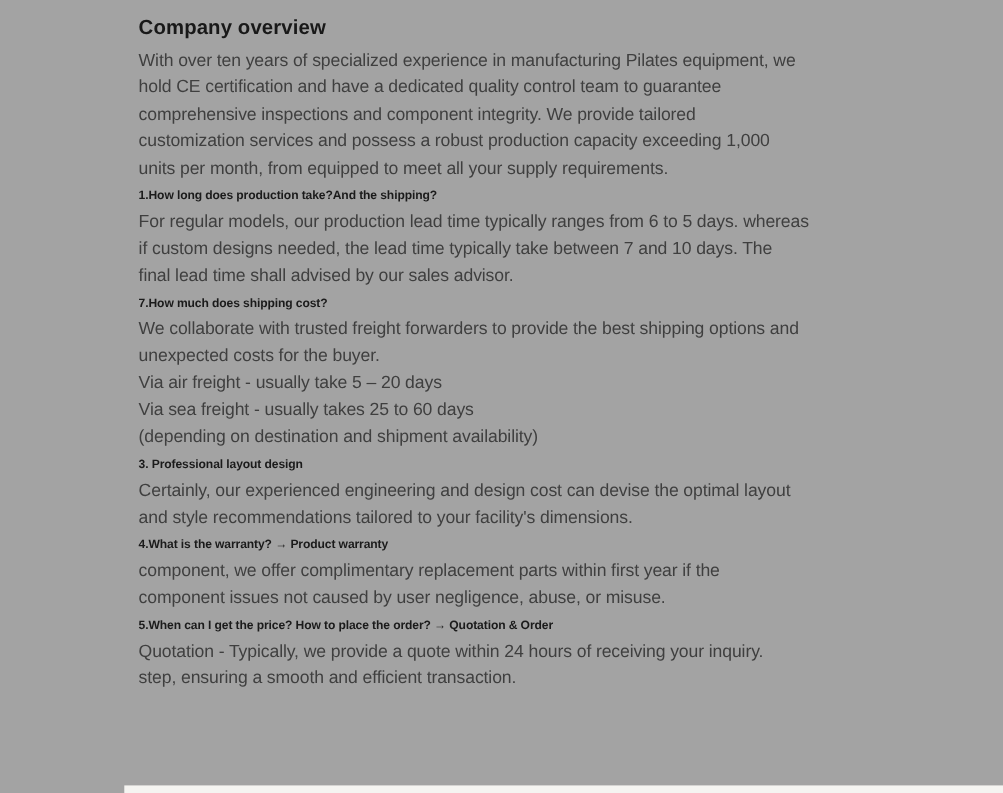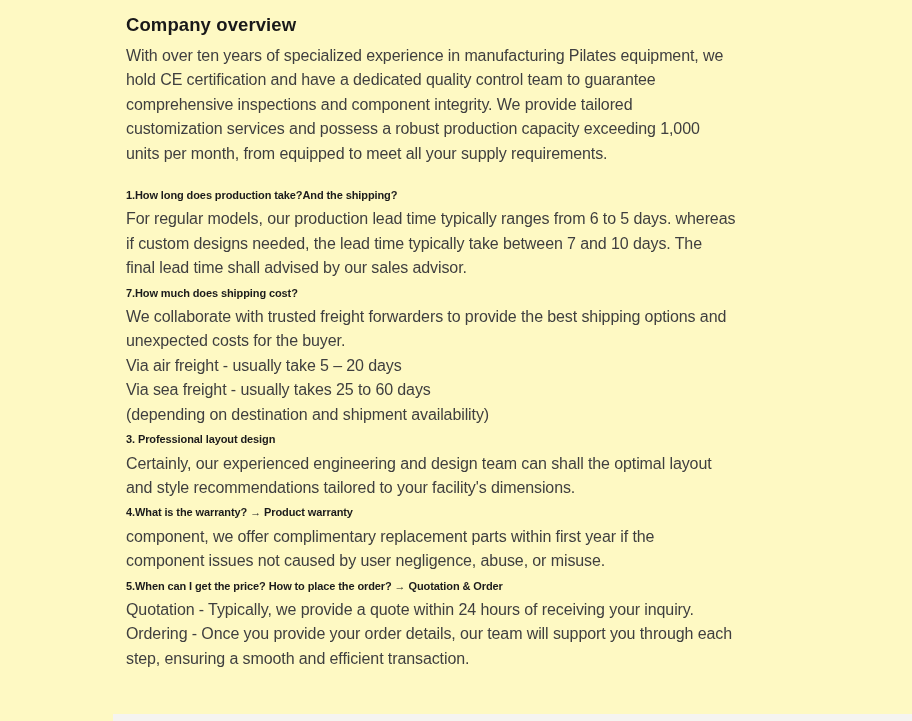--- a/index.html
+++ b/index.html
@@ -1,20 +1,20 @@
 <!DOCTYPE html>
 <html><head>
 <meta charset="utf-8">
 <style>
   html, body { margin: 0; padding: 0; background: #ffffff; }
   .page {
     position: relative;
     width: 912px;
     height: 721px;
-    background: #fef9c3;
+    background: #a3a3a3;
     overflow: hidden;
     font-family: "Liberation Sans", sans-serif;
   }
   .content {
     position: absolute;
     left: 126px;
     top: 12px;
     width: 720px;
   }
   .page-title {
@@ -33,21 +33,21 @@
     letter-spacing: -0.1px;
   }
   .q-heading {
     font-size: 11px;
     font-weight: 700;
     color: #1b1b1b;
     line-height: 24.4px;
     white-space: nowrap;
     letter-spacing: -0.1px;
   }
-  .intro { margin-bottom: 17px; }
+  .intro { }
   .bottom-strip {
     position: absolute;
     left: 113px;
     right: 0;
     bottom: 0;
     height: 7px;
     background: #f5f4f1;
   }
 </style>
 </head>
@@ -77,33 +77,32 @@
       <div class="q-heading">7.How much does shipping cost?</div>
       <div class="line">We collaborate with trusted freight forwarders to provide the best shipping options and</div>
       <div class="line">unexpected costs for the buyer.</div>
       <div class="line">Via air freight - usually take 5 – 20 days</div>
       <div class="line">Via sea freight - usually takes 25 to 60 days</div>
       <div class="line">(depending on destination and shipment availability)</div>
     </div>
 
     <div class="section">
       <div class="q-heading">3. Professional layout design</div>
-      <div class="line">Certainly, our experienced engineering and design team can shall the optimal layout</div>
+      <div class="line">Certainly, our experienced engineering and design cost can devise the optimal layout</div>
       <div class="line">and style recommendations tailored to your facility's dimensions.</div>
     </div>
 
     <div class="section">
       <div class="q-heading">4.What is the warranty? → Product warranty</div>
       <div class="line">component, we offer complimentary replacement parts within first year if the</div>
       <div class="line">component issues not caused by user negligence, abuse, or misuse.</div>
     </div>
 
     <div class="section">
       <div class="q-heading">5.When can I get the price? How to place the order? → Quotation &amp; Order</div>
       <div class="line">Quotation - Typically, we provide a quote within 24 hours of receiving your inquiry.</div>
-      <div class="line">Ordering - Once you provide your order details, our team will support you through each</div>
       <div class="line">step, ensuring a smooth and efficient transaction.</div>
     </div>
 
   </div>
 
   <div class="bottom-strip"></div>
 </div>
 
 </body></html>

